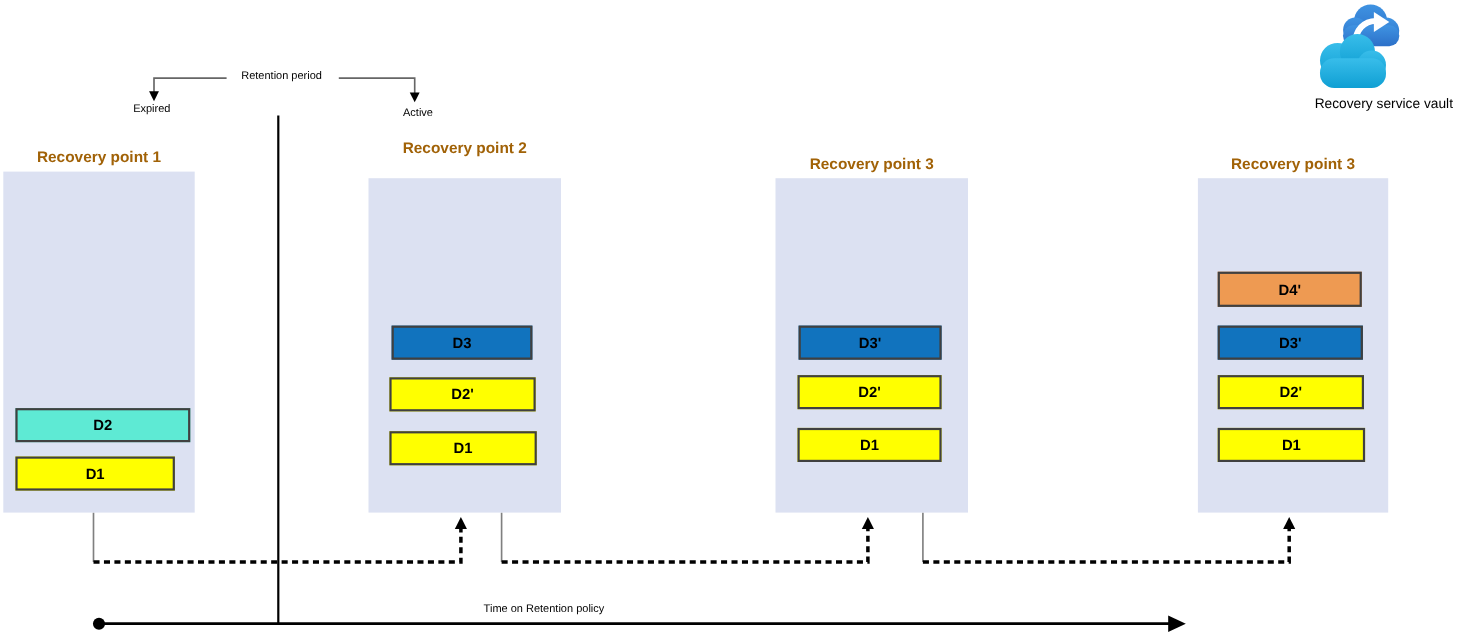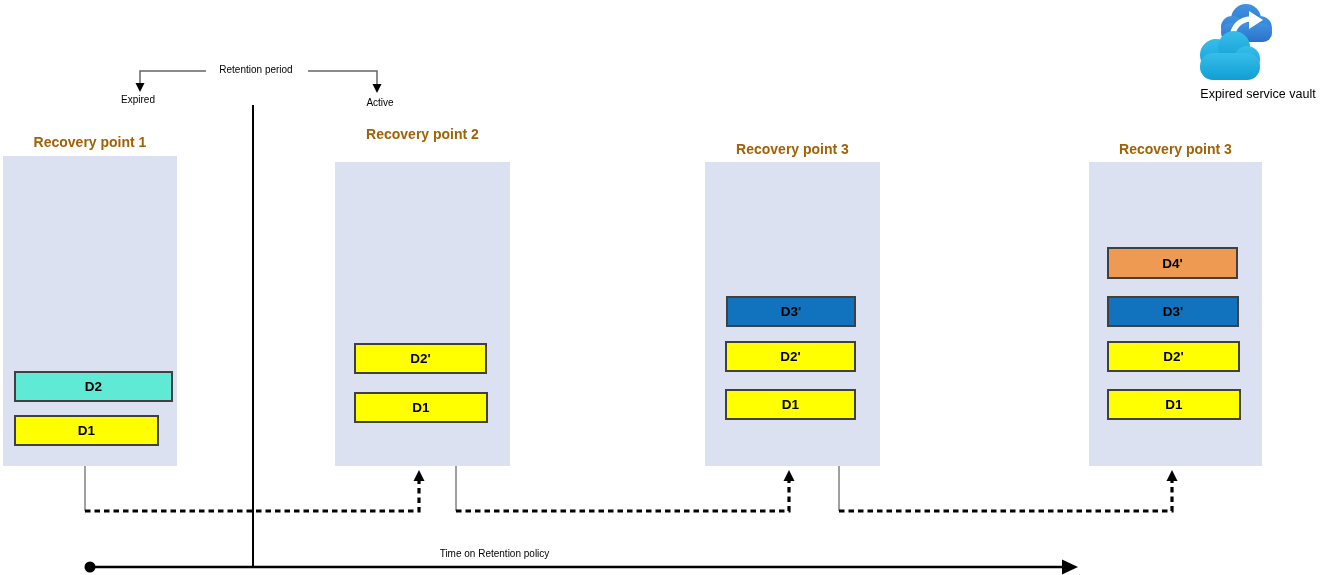--- a/index.html
+++ b/index.html
@@ -67,20 +67,21 @@
   <div class="diagram-label" style="left:103px;top:94px;width:70px;">Expired</div>
   <div class="diagram-label" style="left:345px;top:97px;width:70px;">Active</div>
 
   <div class="rp-title" style="left:3px;top:134px;width:174px;">Recovery point 1</div>
   <div class="rp-box" style="left: 3px; top: 156px; width: 174px; height: 310px; background: rgb(220, 225, 242);"></div>
   <div class="block" style="left: 14px; top: 371px; width: 159px; background: #5eead4;">D2</div>
   <div class="block" style="left: 14px; top: 415px; width: 145px; background: rgb(255, 255, 0);">D1</div>
 
   <div class="rp-title" style="left:335px;top:126px;width:175px;">Recovery point 2</div>
   <div class="rp-box" style="left: 335px; top: 162px; width: 175px; height: 304px; background: rgb(220, 225, 242);"></div>
+  <div class="block" style="left: 356px; top: 296px; width: 128px; background: rgb(17, 115, 190);">D3</div>
   <div class="block" style="left: 354px; top: 343px; width: 133px; background: rgb(255, 255, 0);">D2'</div>
   <div class="block" style="left: 354px; top: 392px; width: 134px; background: rgb(255, 255, 0);">D1</div>
 
   <div class="rp-title" style="left:705px;top:141px;width:175px;">Recovery point 3</div>
   <div class="rp-box" style="left: 705px; top: 162px; width: 175px; height: 304px; background: rgb(220, 225, 242);"></div>
   <div class="block" style="left: 726px; top: 296px; width: 130px; background: rgb(17, 115, 190);">D3'</div>
   <div class="block" style="left: 725px; top: 341px; width: 131px; background: rgb(255, 255, 0);">D2'</div>
   <div class="block" style="left: 725px; top: 389px; width: 131px; background: rgb(255, 255, 0);">D1</div>
 
   <div class="rp-title" style="left:1089px;top:141px;width:173px;">Recovery point 3</div>
@@ -113,15 +114,15 @@
       <path d="M36,40 C36,27 44,19 55,19" stroke="#ffffff" stroke-width="5.5" fill="none"></path>
       <polygon points="53,11 67,20 53,29" fill="#ffffff"></polygon>
     </g>
     <g fill="url(#frontGrad)">
       <circle cx="20" cy="55" r="16"></circle>
       <circle cx="38" cy="47" r="16"></circle>
       <circle cx="51" cy="59" r="13"></circle>
       <rect x="4" y="53" width="60" height="27" rx="13"></rect>
     </g>
   </svg>
-  <div class="diagram-label vault-label" style="left:1186px;top:87px;width:144px;">Expired service vault</div>
+  <div class="diagram-label vault-label" style="left:1186px;top:87px;width:144px;">Recovery service vault</div>
 
 </div>
 
 </body></html>

